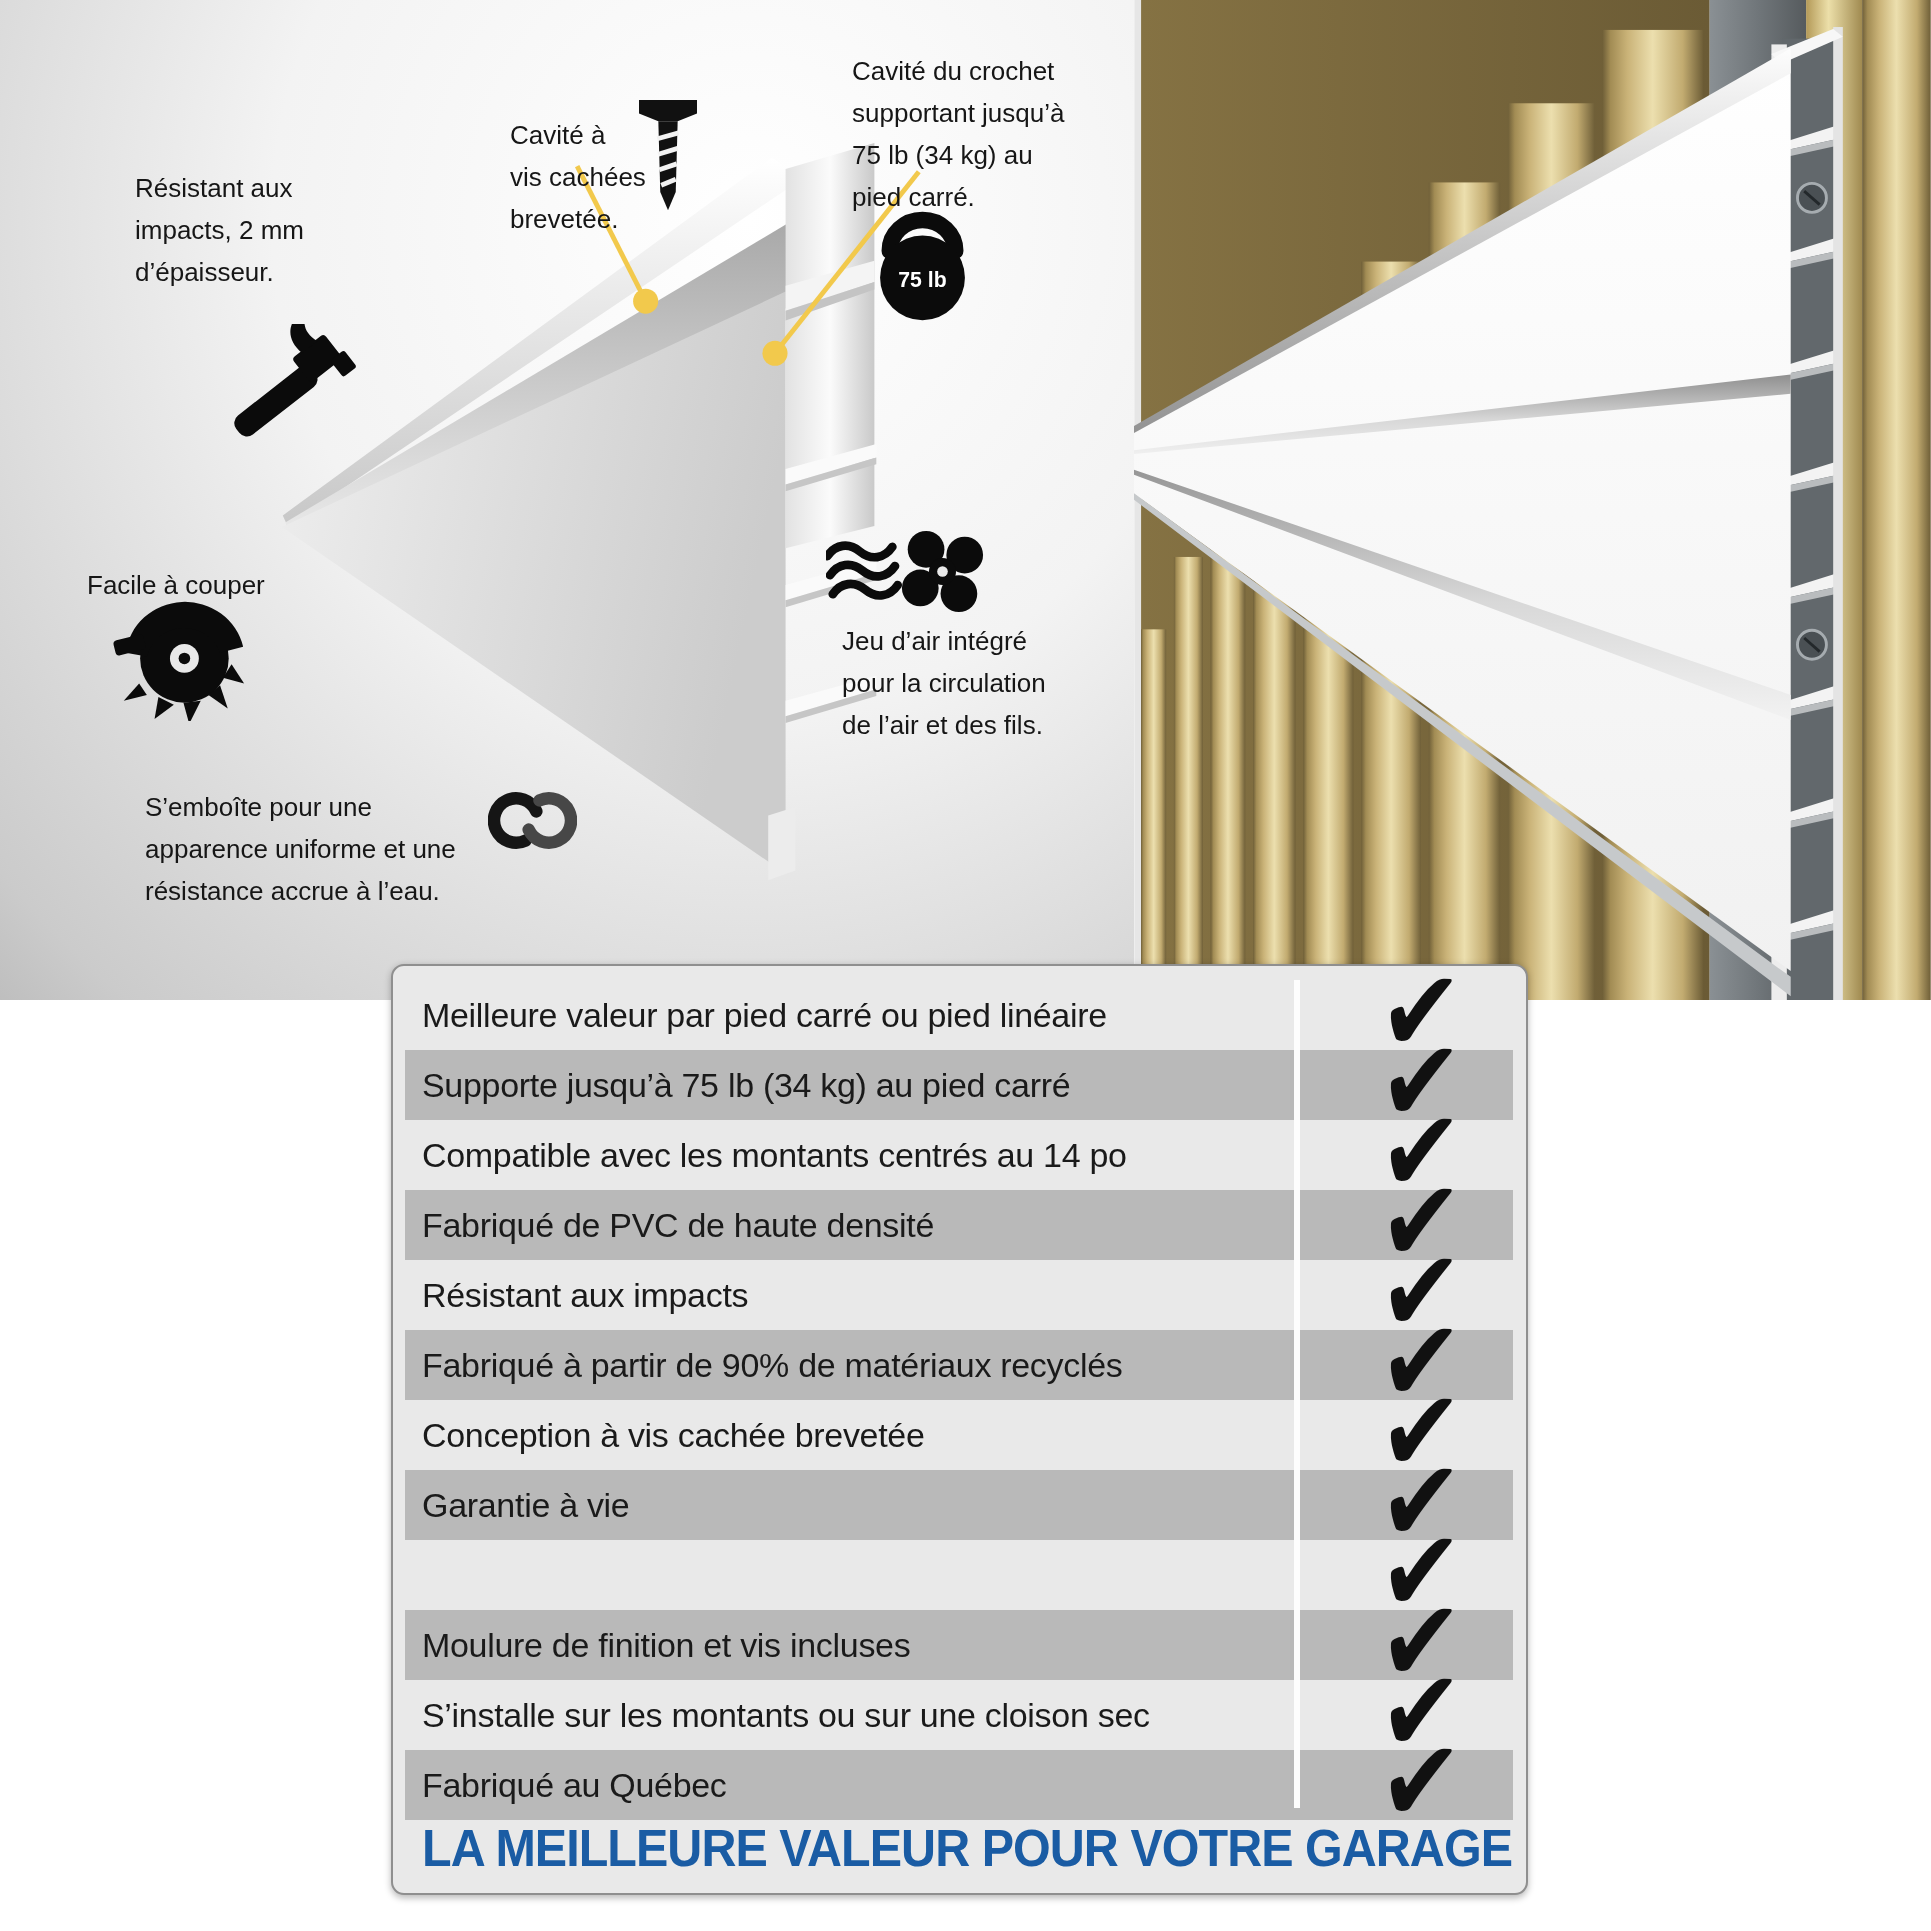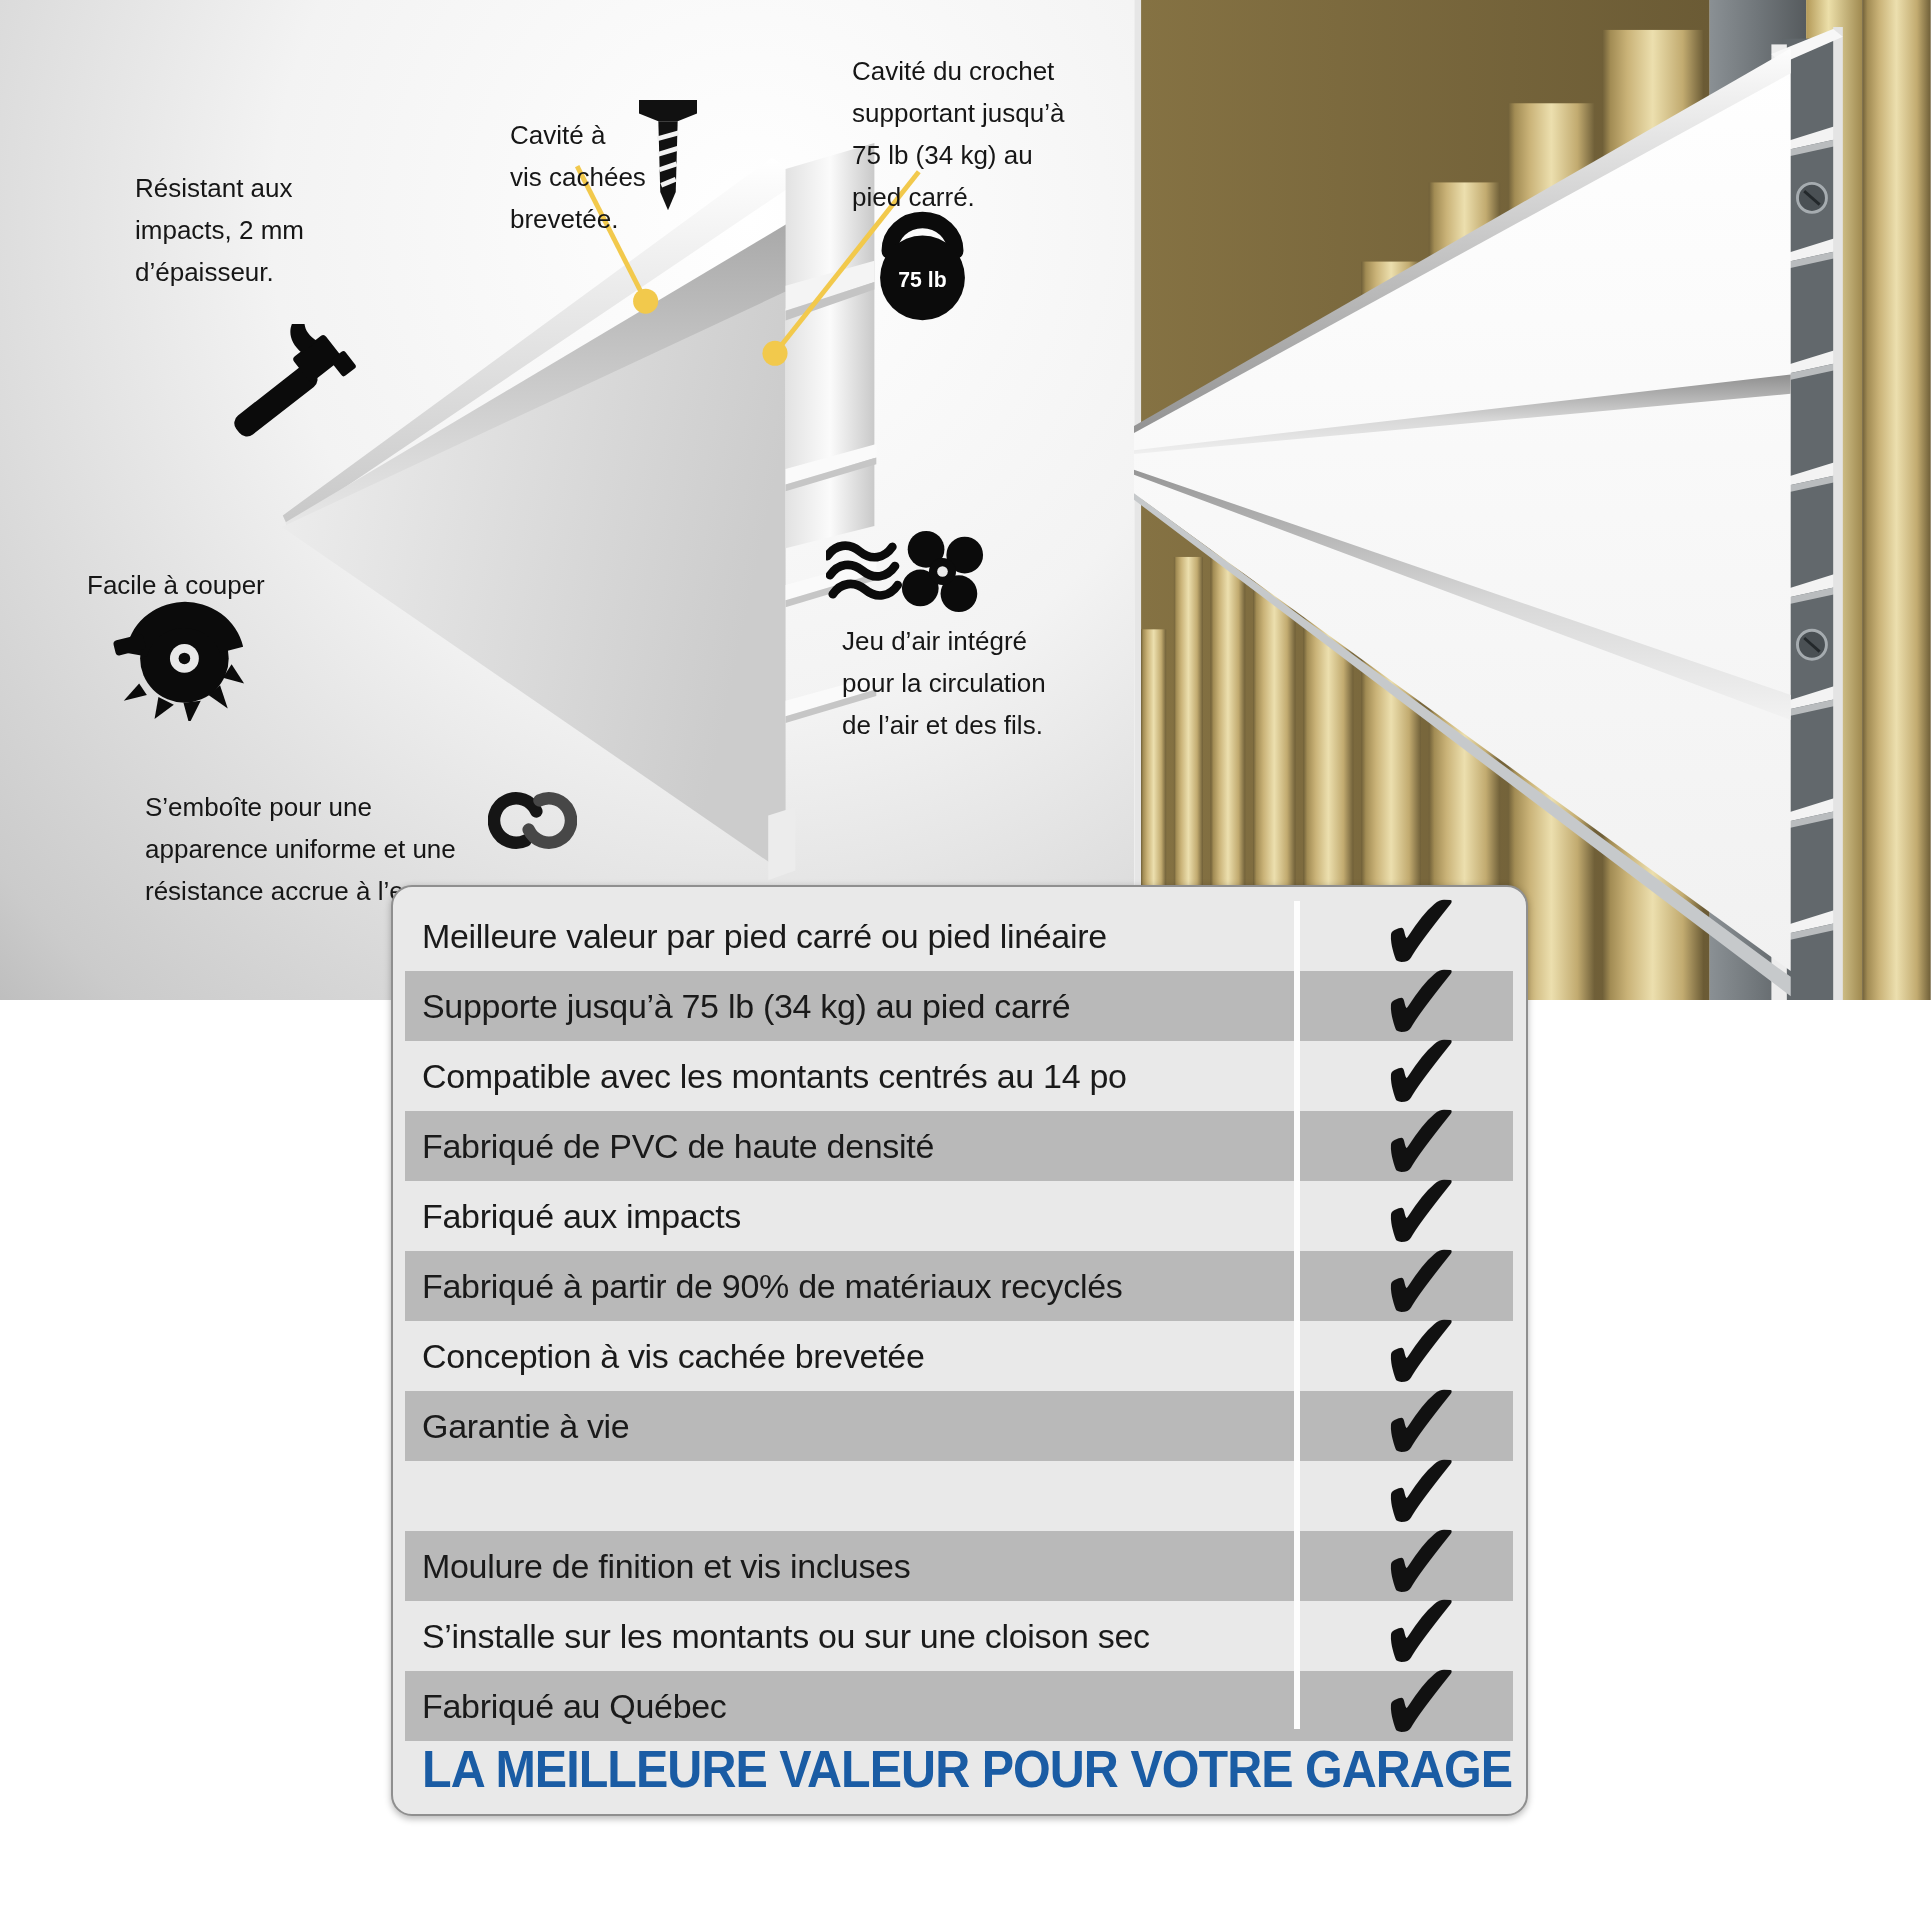--- a/index.html
+++ b/index.html
@@ -6,22 +6,22 @@
   .page{position:relative;width:1931px;height:1931px;overflow:hidden;background:#fff;
         font-family:"Liberation Sans", sans-serif;color:#161616;}
   
   .hero{position:absolute;left:0;top:0;width:1931px;height:1000px;}
   .left-scene{position:absolute;left:0;top:0;width:1134px;height:1000px;
       background:radial-gradient(120% 140% at 66% 22%, #ffffff 0%, #f3f3f3 35%, #cbcbcb 72%, #939393 100%);}
   .right-scene{position:absolute;left:1134px;top:0;width:797px;height:1000px;overflow:hidden;}
   .abs{position:absolute;}
   .note{position:absolute;font-size:26px;line-height:42px;white-space:pre-line;color:#161616;}
   
-  .card{position:absolute;left:391px;top:885px;width:1137px;height:931px;background:var(--row_light,#e9e9e9);
-        border:2.9px solid #8f8f8f;border-radius:21px;box-shadow:0 2.9px 7.7px rgba(0,0,0,.28);box-sizing:border-box;}
+  .card{position:absolute;left:391px;top:964px;width:1137px;height:931px;background:var(--row_light,#e9e9e9);
+        border:2.9px solid #8f8f8f;border-radius:13px;box-shadow:0 2.9px 7.7px rgba(0,0,0,.28);box-sizing:border-box;}
   .rows{position:absolute;left:0;top:13.5px;width:1132px;}
   .frow{position:relative;height:70px;margin:0 11.6px;}
   .frow.dark{background:var(--row_dark,#b9b9b9);}
   .flabel{position:absolute;left:17.4px;top:0;line-height:70px;font-size:34px;letter-spacing:-0.3px;color:#1a1a1a;white-space:nowrap;}
   .fcheck{position:absolute;left:970px;top:0;width:87px;text-align:center;line-height:73px;font-size:97px;
           font-family:"DejaVu Sans", sans-serif;color:var(--check_black,#111);z-index:3;
           transform:scaleY(1.18) skewX(-4deg);transform-origin:50% 90%;}
   .divider{position:absolute;left:901px;top:13.5px;width:5.8px;height:828px;background:#fdfdfd;z-index:2;}
   .footer{position:absolute;left:29px;bottom:15.4px;font-size:51px;font-weight:bold;letter-spacing:-1px;
           color:var(--footer_blue,#1a5ca4);transform:scaleX(.95);transform-origin:left center;white-space:nowrap;}
@@ -281,21 +281,21 @@
         </div>
         <div class="frow">
           <div class="flabel">Compatible avec les montants centrés au 14 po</div>
           <div class="fcheck">✔</div>
         </div>
         <div class="frow dark">
           <div class="flabel">Fabriqué de PVC de haute densité</div>
           <div class="fcheck">✔</div>
         </div>
         <div class="frow">
-          <div class="flabel">Fabriqué aux impacts</div>
+          <div class="flabel">Résistant aux impacts</div>
           <div class="fcheck">✔</div>
         </div>
         <div class="frow dark">
           <div class="flabel">Fabriqué à partir de 90% de matériaux recyclés</div>
           <div class="fcheck">✔</div>
         </div>
         <div class="frow">
           <div class="flabel">Conception à vis cachée brevetée</div>
           <div class="fcheck">✔</div>
         </div>

